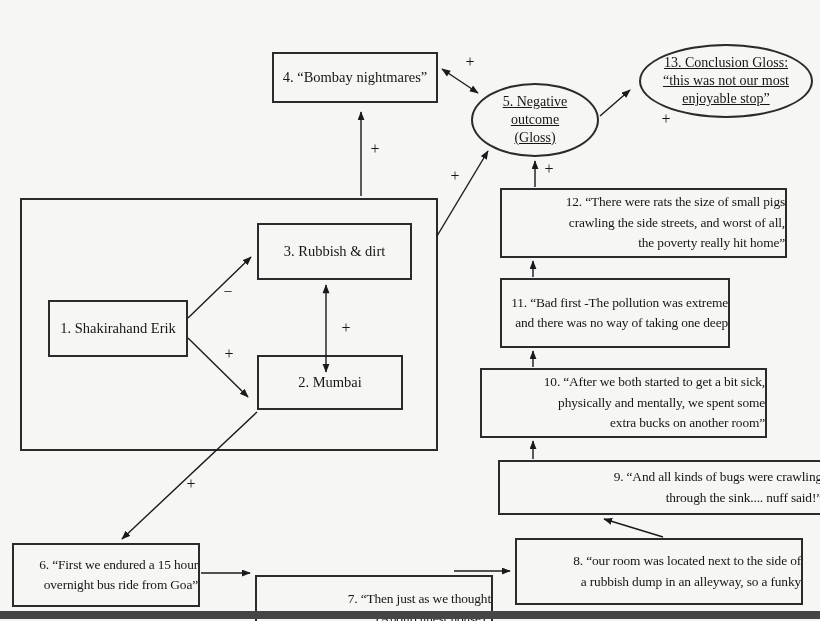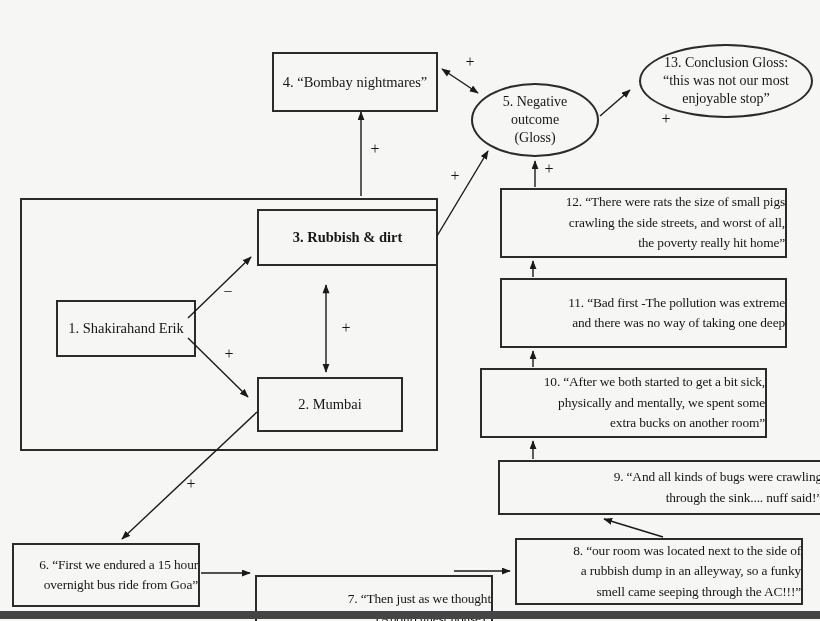--- a/index.html
+++ b/index.html
@@ -18,48 +18,48 @@
   }
   .note{
     font-size:13.4px;line-height:1.52;letter-spacing:-0.15px;
     display:flex;flex-direction:column;justify-content:center;
     padding:2px 0 2px 7px;text-align:left;
   }
   .note .ln{white-space:nowrap;}
   .ellipse{
     border-radius:50%;display:flex;flex-direction:column;
     align-items:center;justify-content:center;text-align:center;
-    font-size:14px;line-height:1.3;
+    font-size:14px;line-height:1.3;text-decoration:underline;
   }
   .frame{position:absolute;box-sizing:border-box;border:2px solid #2b2b2b;background:transparent;}
   .elabel{
     position:absolute;font-size:16px;line-height:1;
     transform:translate(-50%,-50%);color:#161616;
   }
   svg.wires{position:absolute;left:0;top:0;pointer-events:none;}
   .bottom-bar{position:absolute;left:0;top:611px;width:820px;height:8px;background:#454545;}
 </style>
 </head>
 <body>
 
 <div class="frame" style="left:20px;top:198px;width:418px;height:253px;"></div>
 
-<div class="node ctr" style="left:56px;top:300px;width:140px;height:57px;">
+<div class="node ctr" style="left:48px;top:300px;width:140px;height:57px;">
   <span>1. Shakirahand Erik</span>
 </div>
 
-<div class="node ctr" style="left:257px;top:209px;width:181px;height:57px;font-weight:bold;">
+<div class="node ctr" style="left:257px;top:223px;width:155px;height:57px;">
   <span>3. Rubbish  &amp; dirt</span>
 </div>
 
-<div class="node ctr" style="left:257px;top:377px;width:146px;height:55px;">
+<div class="node ctr" style="left:257px;top:355px;width:146px;height:55px;">
   <span>2. Mumbai</span>
 </div>
 
-<div class="node ctr" style="left:272px;top:52px;width:166px;height:60px;align-items:center;">
+<div class="node ctr" style="left:272px;top:52px;width:166px;height:51px;align-items:center;">
   <span>4. “Bombay nightmares”</span>
 </div>
 
 <div class="node ellipse" style="left:471px;top:83px;width:128px;height:74px;">
   <div class="ln">5. Negative</div>
   <div class="ln">outcome</div>
   <div class="ln">(Gloss)</div>
 </div>
 
 <div class="node ellipse" style="left:639px;top:44px;width:174px;height:74px;">
@@ -67,21 +67,21 @@
   <div class="ln">“this was not our most</div>
   <div class="ln">enjoyable stop”</div>
 </div>
 
 <div class="node note" style="left:500px;top:188px;width:287px;height:70px;">
   <div class="ln">12. “There were rats the size of small pigs</div>
   <div class="ln">crawling the side streets, and worst of all,</div>
   <div class="ln">the poverty really hit home”</div>
 </div>
 
-<div class="node note" style="left:500px;top:278px;width:287px;height:70px;">
+<div class="node note" style="left:500px;top:278px;width:230px;height:70px;">
   <div class="ln">11. “Bad first -The pollution was extreme</div>
   <div class="ln">and there was no way of taking one deep</div>
 </div>
 
 <div class="node note" style="left:480px;top:368px;width:287px;height:70px;">
   <div class="ln">10. “After we both started to get a bit sick,</div>
   <div class="ln">physically and mentally, we spent some</div>
   <div class="ln">extra bucks on another room”</div>
 </div>
 
@@ -96,21 +96,20 @@
 </div>
 
 <div class="node note" style="left:255px;top:535px;width:238px;height:68px;margin-top:40px;">
   <div class="ln">7. “Then just as we thought</div>
   <div class="ln">(Apollo guest house)”</div>
 </div>
 
 <div class="node note" style="left:515px;top:538px;width:288px;height:67px;">
   <div class="ln">8. “our room was located next to the side of</div>
   <div class="ln">a rubbish dump in an alleyway, so a funky</div>
-  <div class="ln">smell came seeping through the AC!!!”</div>
 </div>
 
 <span class="elabel" style="left:228px;top:292px;">−</span>
 <span class="elabel" style="left:229px;top:354px;">+</span>
 <span class="elabel" style="left:346px;top:328px;">+</span>
 <span class="elabel" style="left:375px;top:149px;">+</span>
 <span class="elabel" style="left:455px;top:176px;">+</span>
 <span class="elabel" style="left:470px;top:62px;">+</span>
 <span class="elabel" style="left:666px;top:119px;">+</span>
 <span class="elabel" style="left:549px;top:169px;">+</span>

